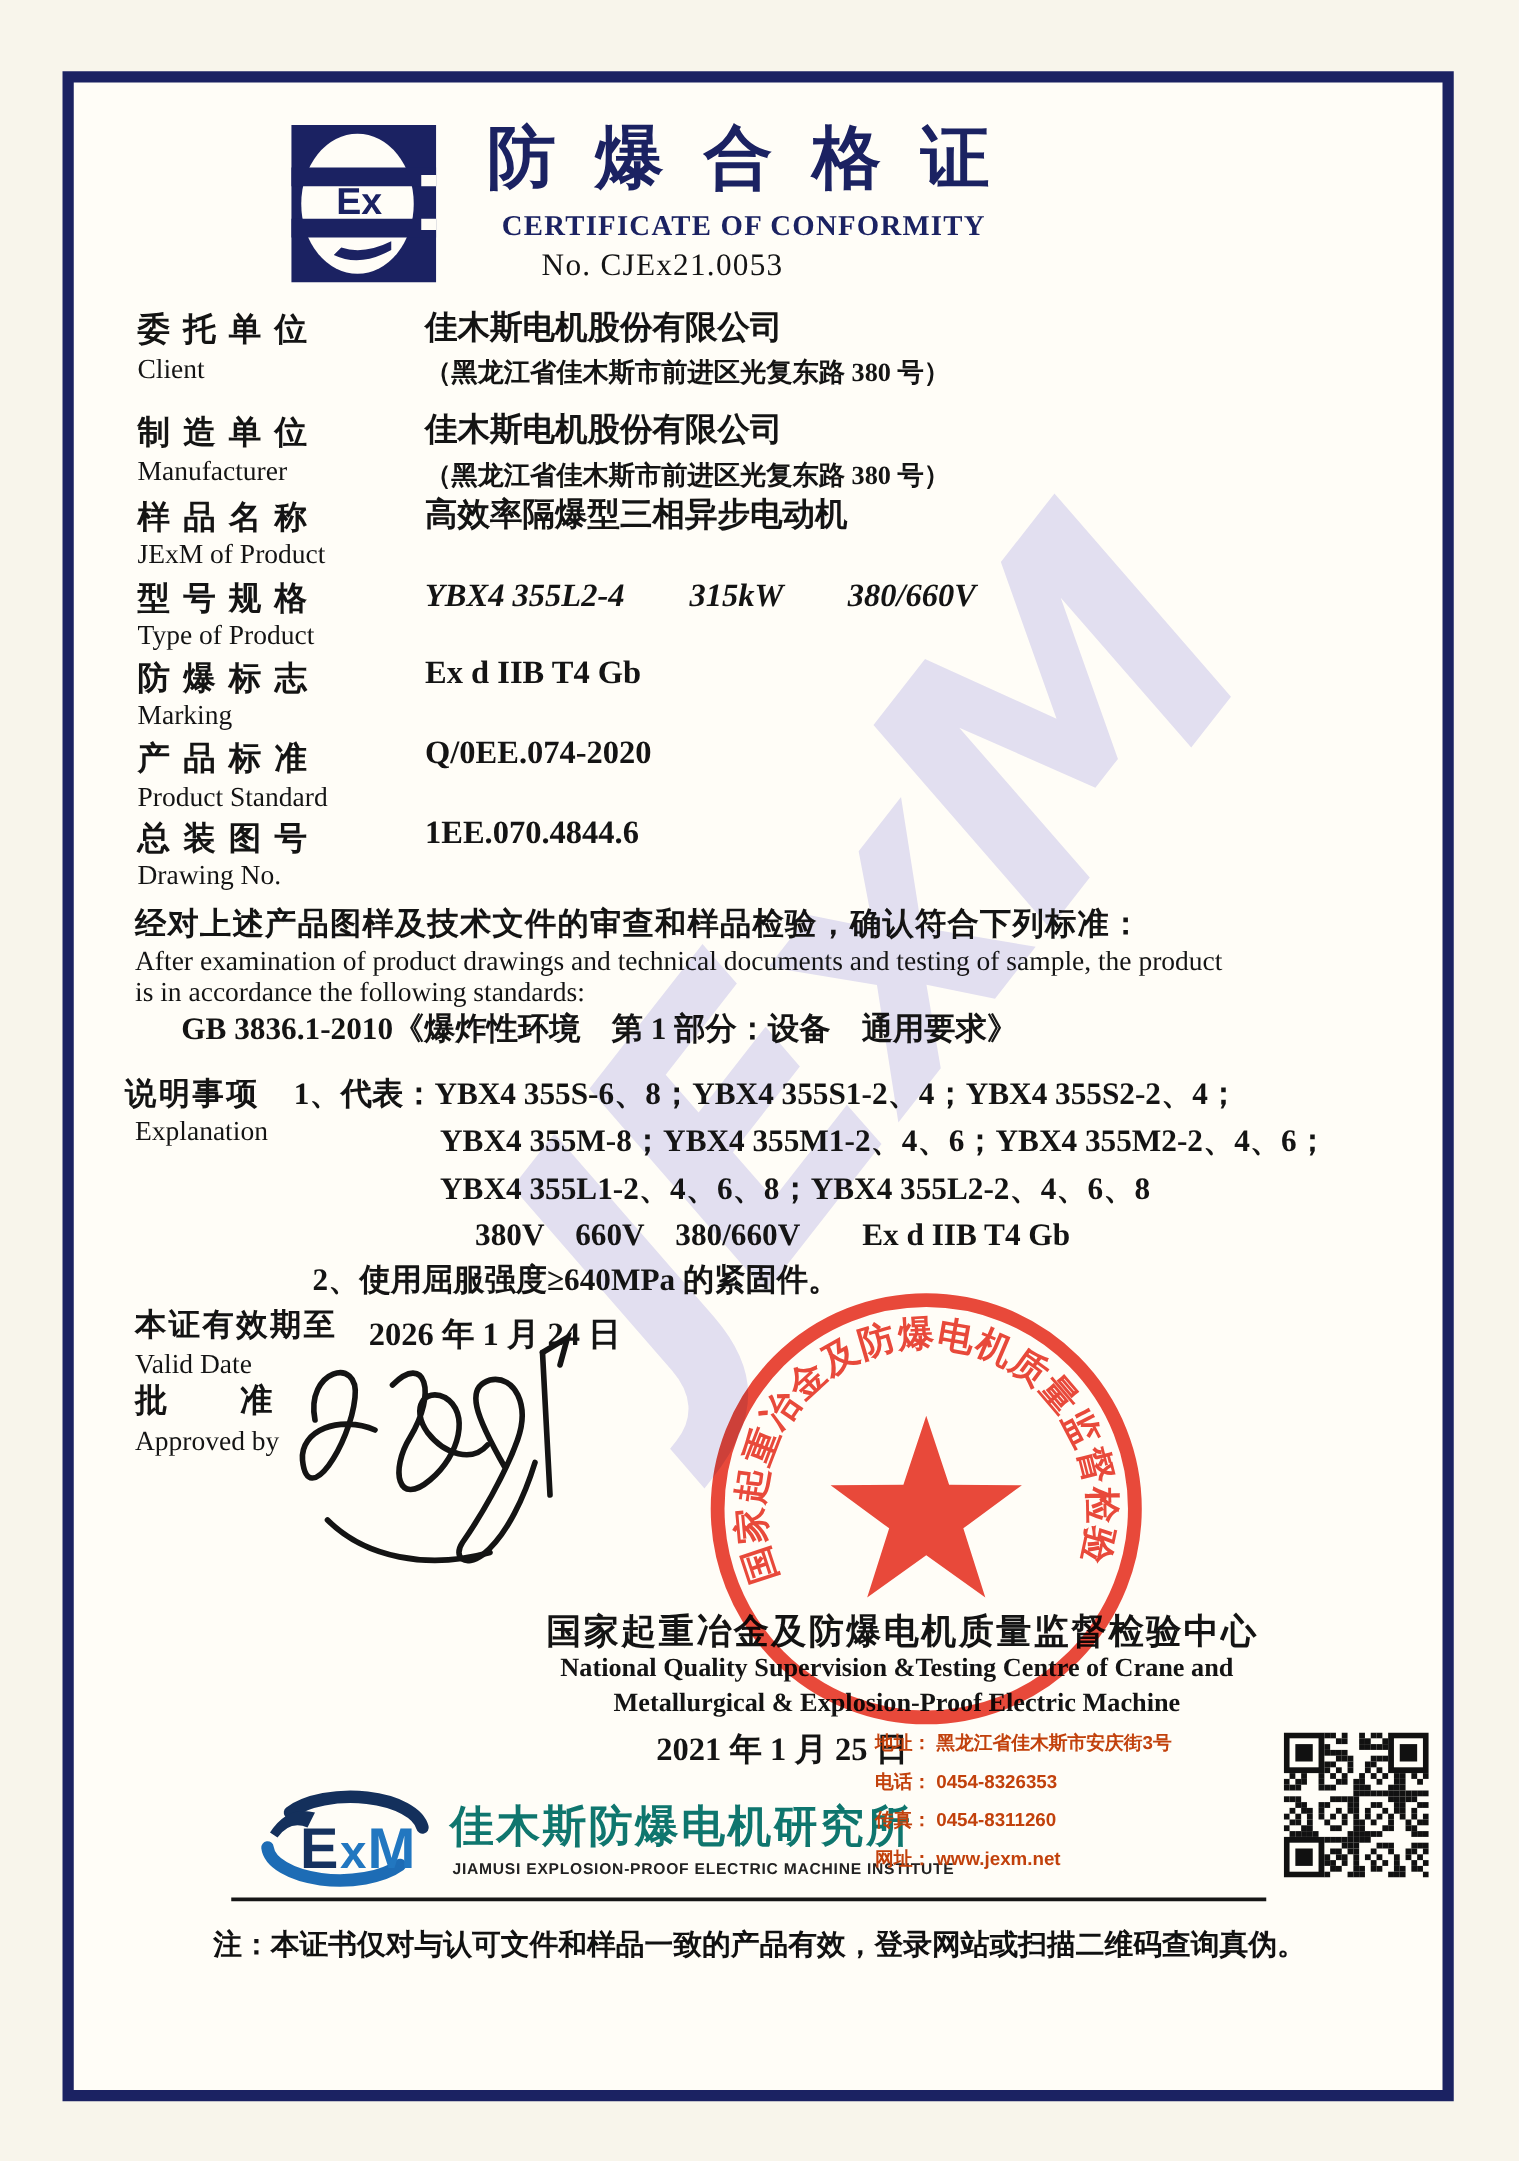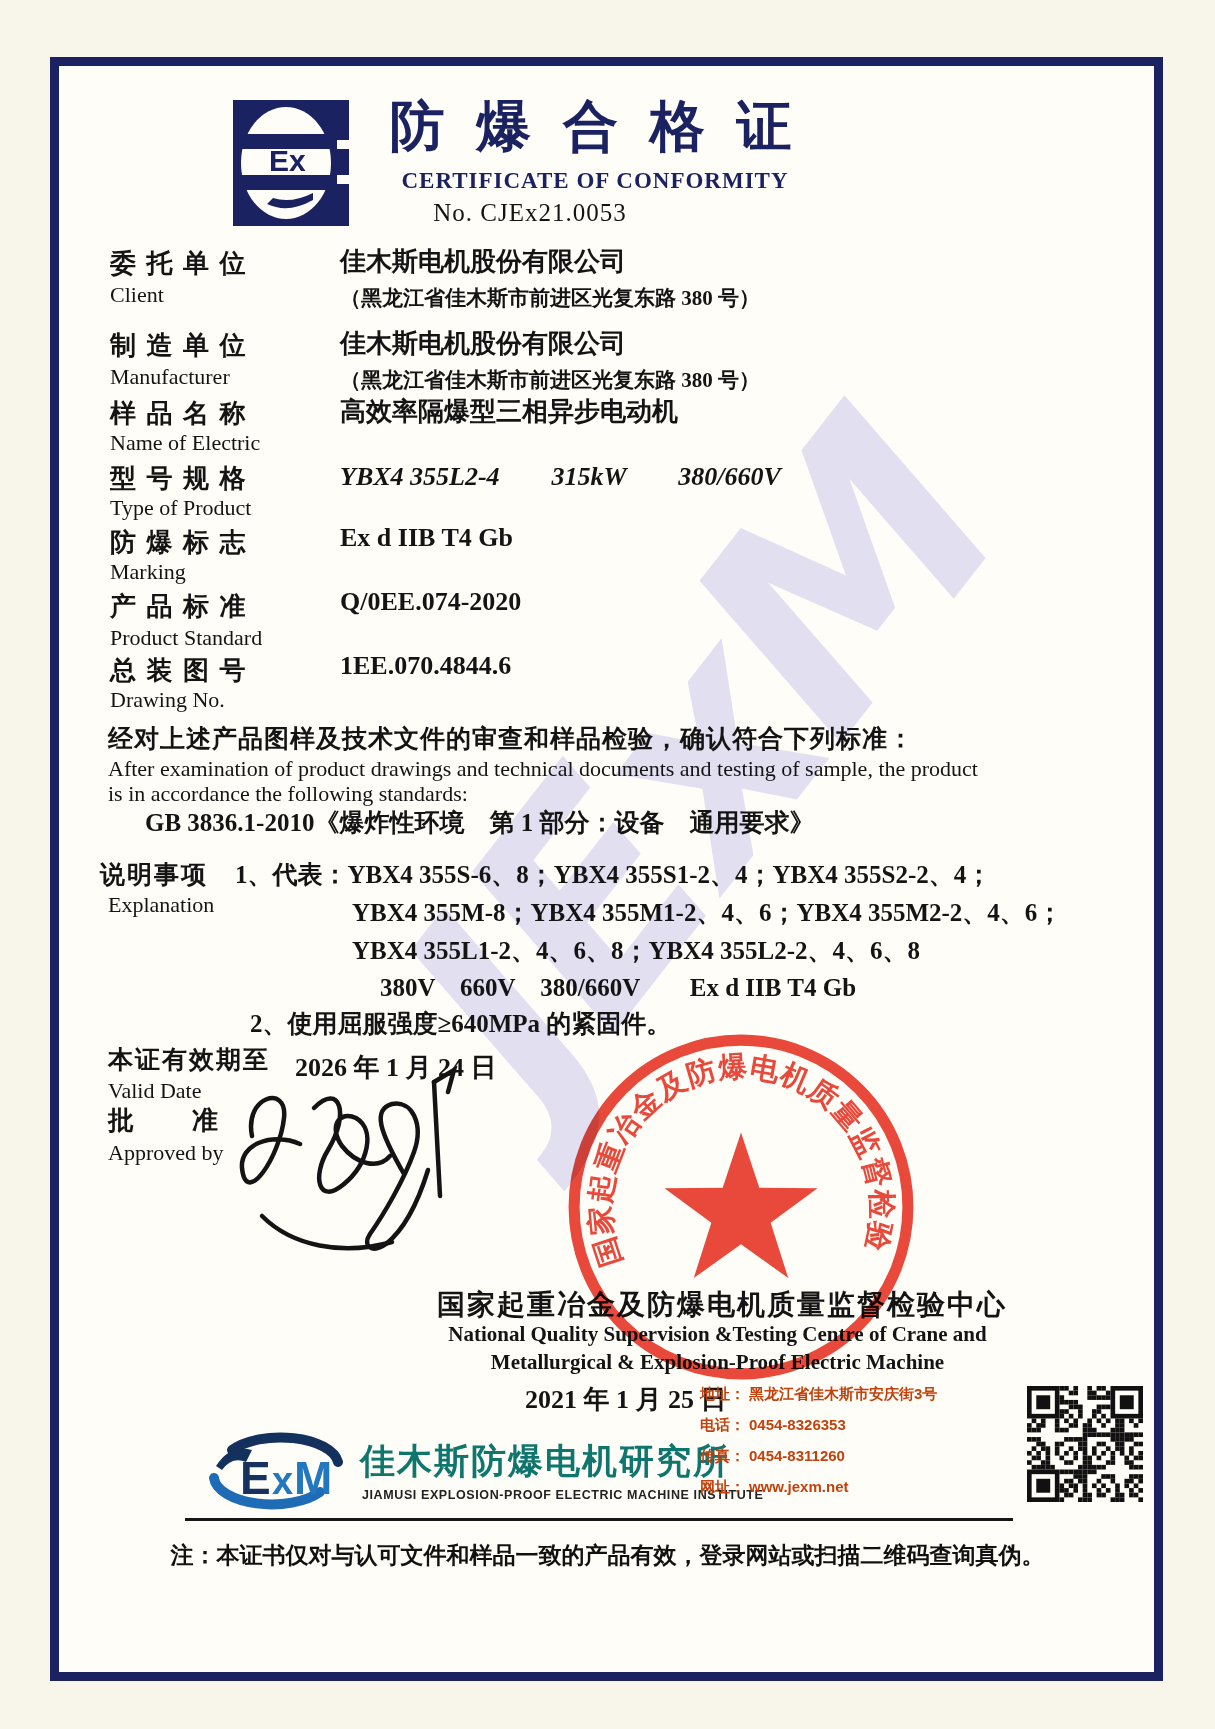--- a/index.html
+++ b/index.html
@@ -62,21 +62,21 @@
   <div class="abs lab-en" style="left:110px;top:282px;">Client</div>
   <div class="abs val" style="left:340px;top:244px;">佳木斯电机股份有限公司</div>
   <div class="abs val-sub" style="left:340px;top:284px;">（黑龙江省佳木斯市前进区光复东路 380 号）</div>
 
   <div class="abs lab-cn" style="left:110px;top:328px;">制 造 单 位</div>
   <div class="abs lab-en" style="left:110px;top:364px;">Manufacturer</div>
   <div class="abs val" style="left:340px;top:326px;">佳木斯电机股份有限公司</div>
   <div class="abs val-sub" style="left:340px;top:366px;">（黑龙江省佳木斯市前进区光复东路 380 号）</div>
 
   <div class="abs lab-cn" style="left:110px;top:396px;">样 品 名 称</div>
-  <div class="abs lab-en" style="left:110px;top:430px;">Name of Electric</div>
+  <div class="abs lab-en" style="left:110px;top:430px;">JExM of Product</div>
   <div class="abs val" style="left:340px;top:394px;">高效率隔爆型三相异步电动机</div>
 
   <div class="abs lab-cn" style="left:110px;top:461px;">型 号 规 格</div>
   <div class="abs lab-en" style="left:110px;top:495px;">Type of Product</div>
   <div class="abs val" style="left:340px;top:459px;font-style:italic;">YBX4 355L2-4　　315kW　　380/660V</div>
 
   <div class="abs lab-cn" style="left:110px;top:525px;">防 爆 标 志</div>
   <div class="abs lab-en" style="left:110px;top:559px;">Marking</div>
   <div class="abs val" style="left:340px;top:523px;">Ex d IIB T4 Gb</div>
 

